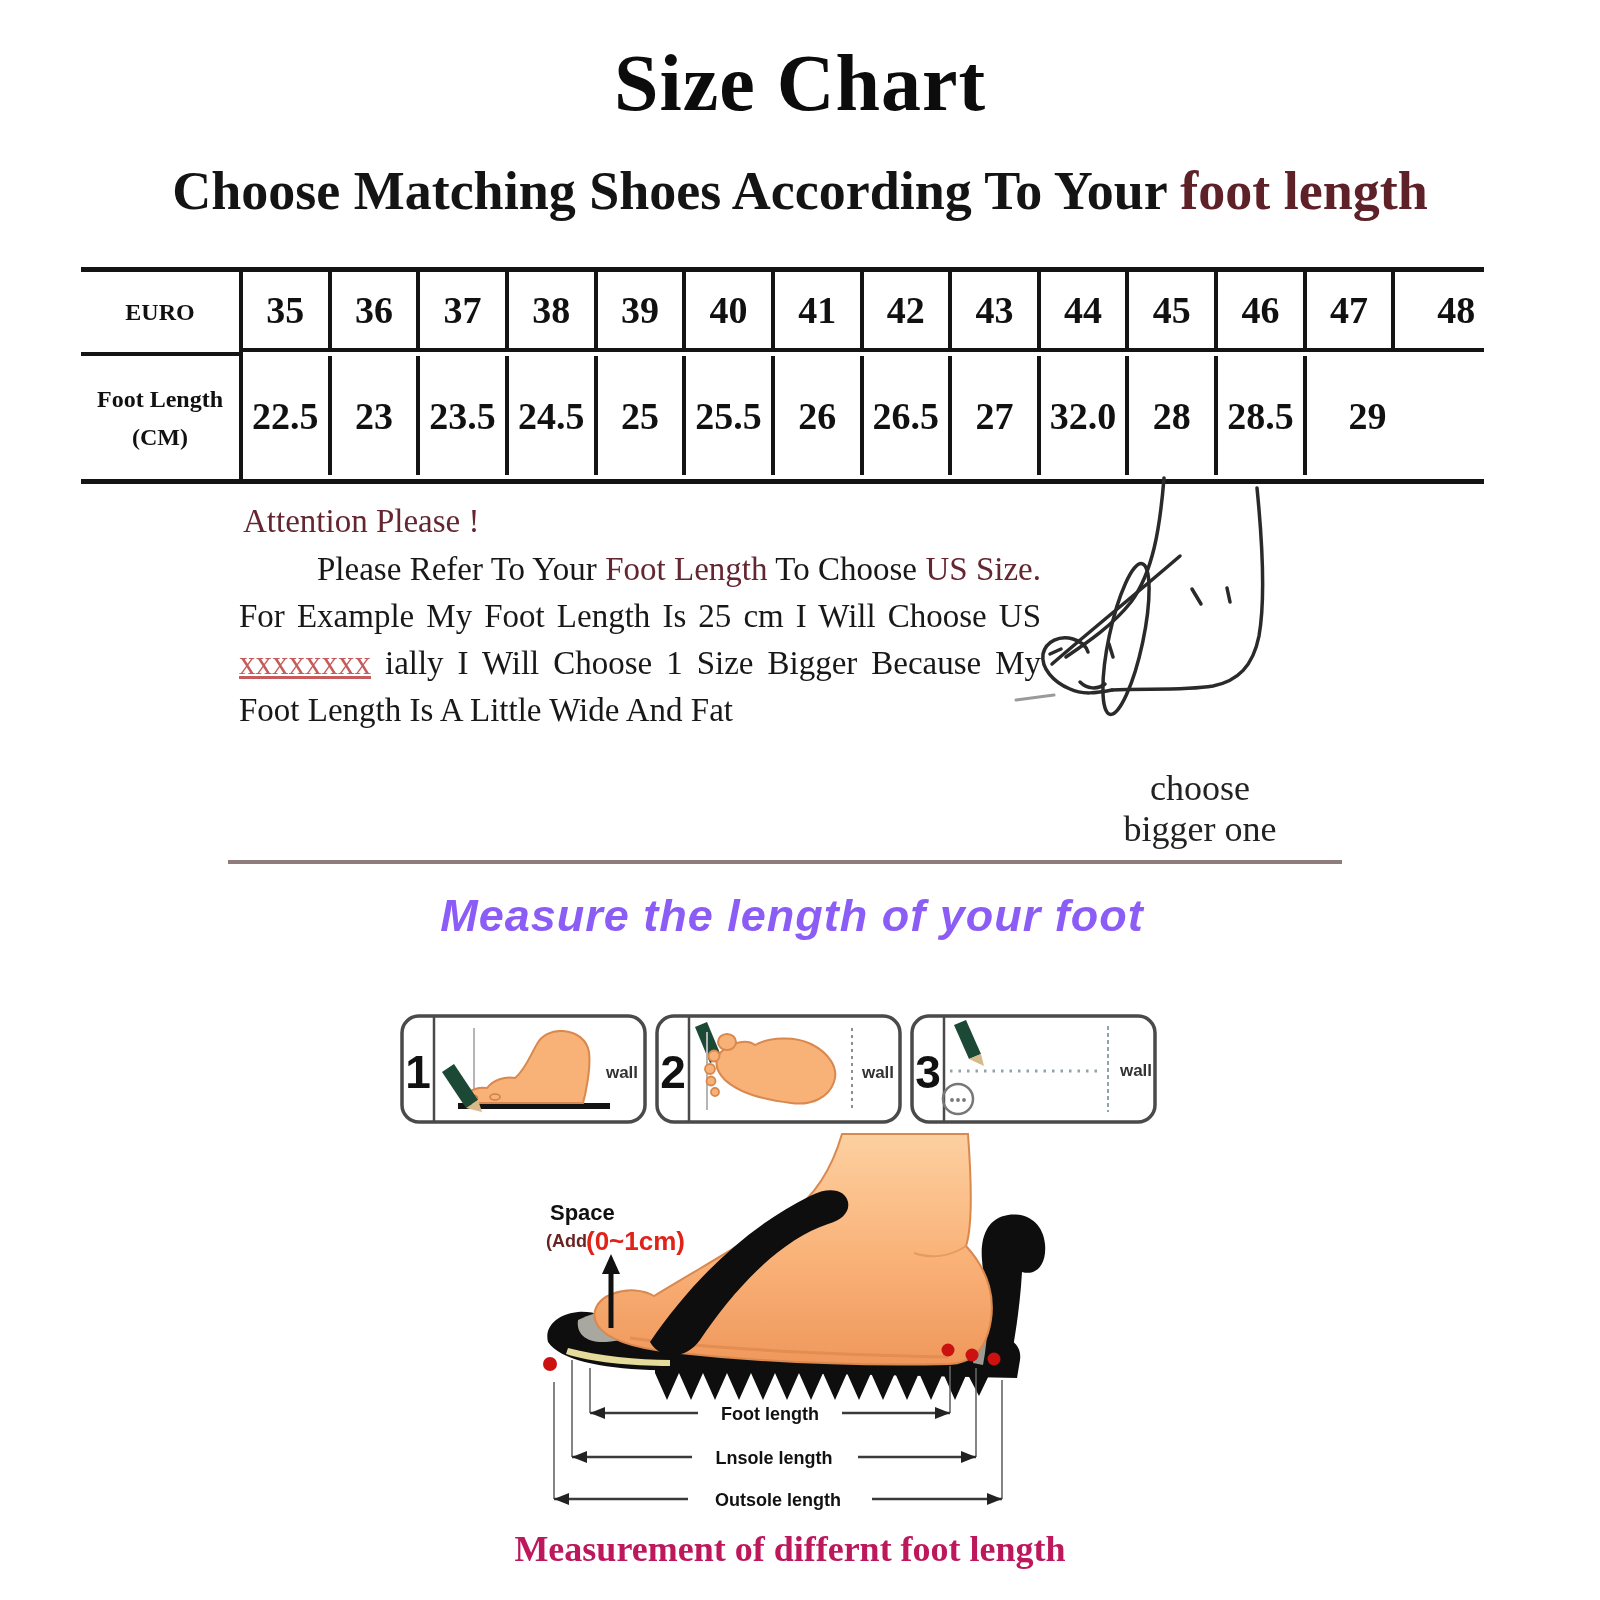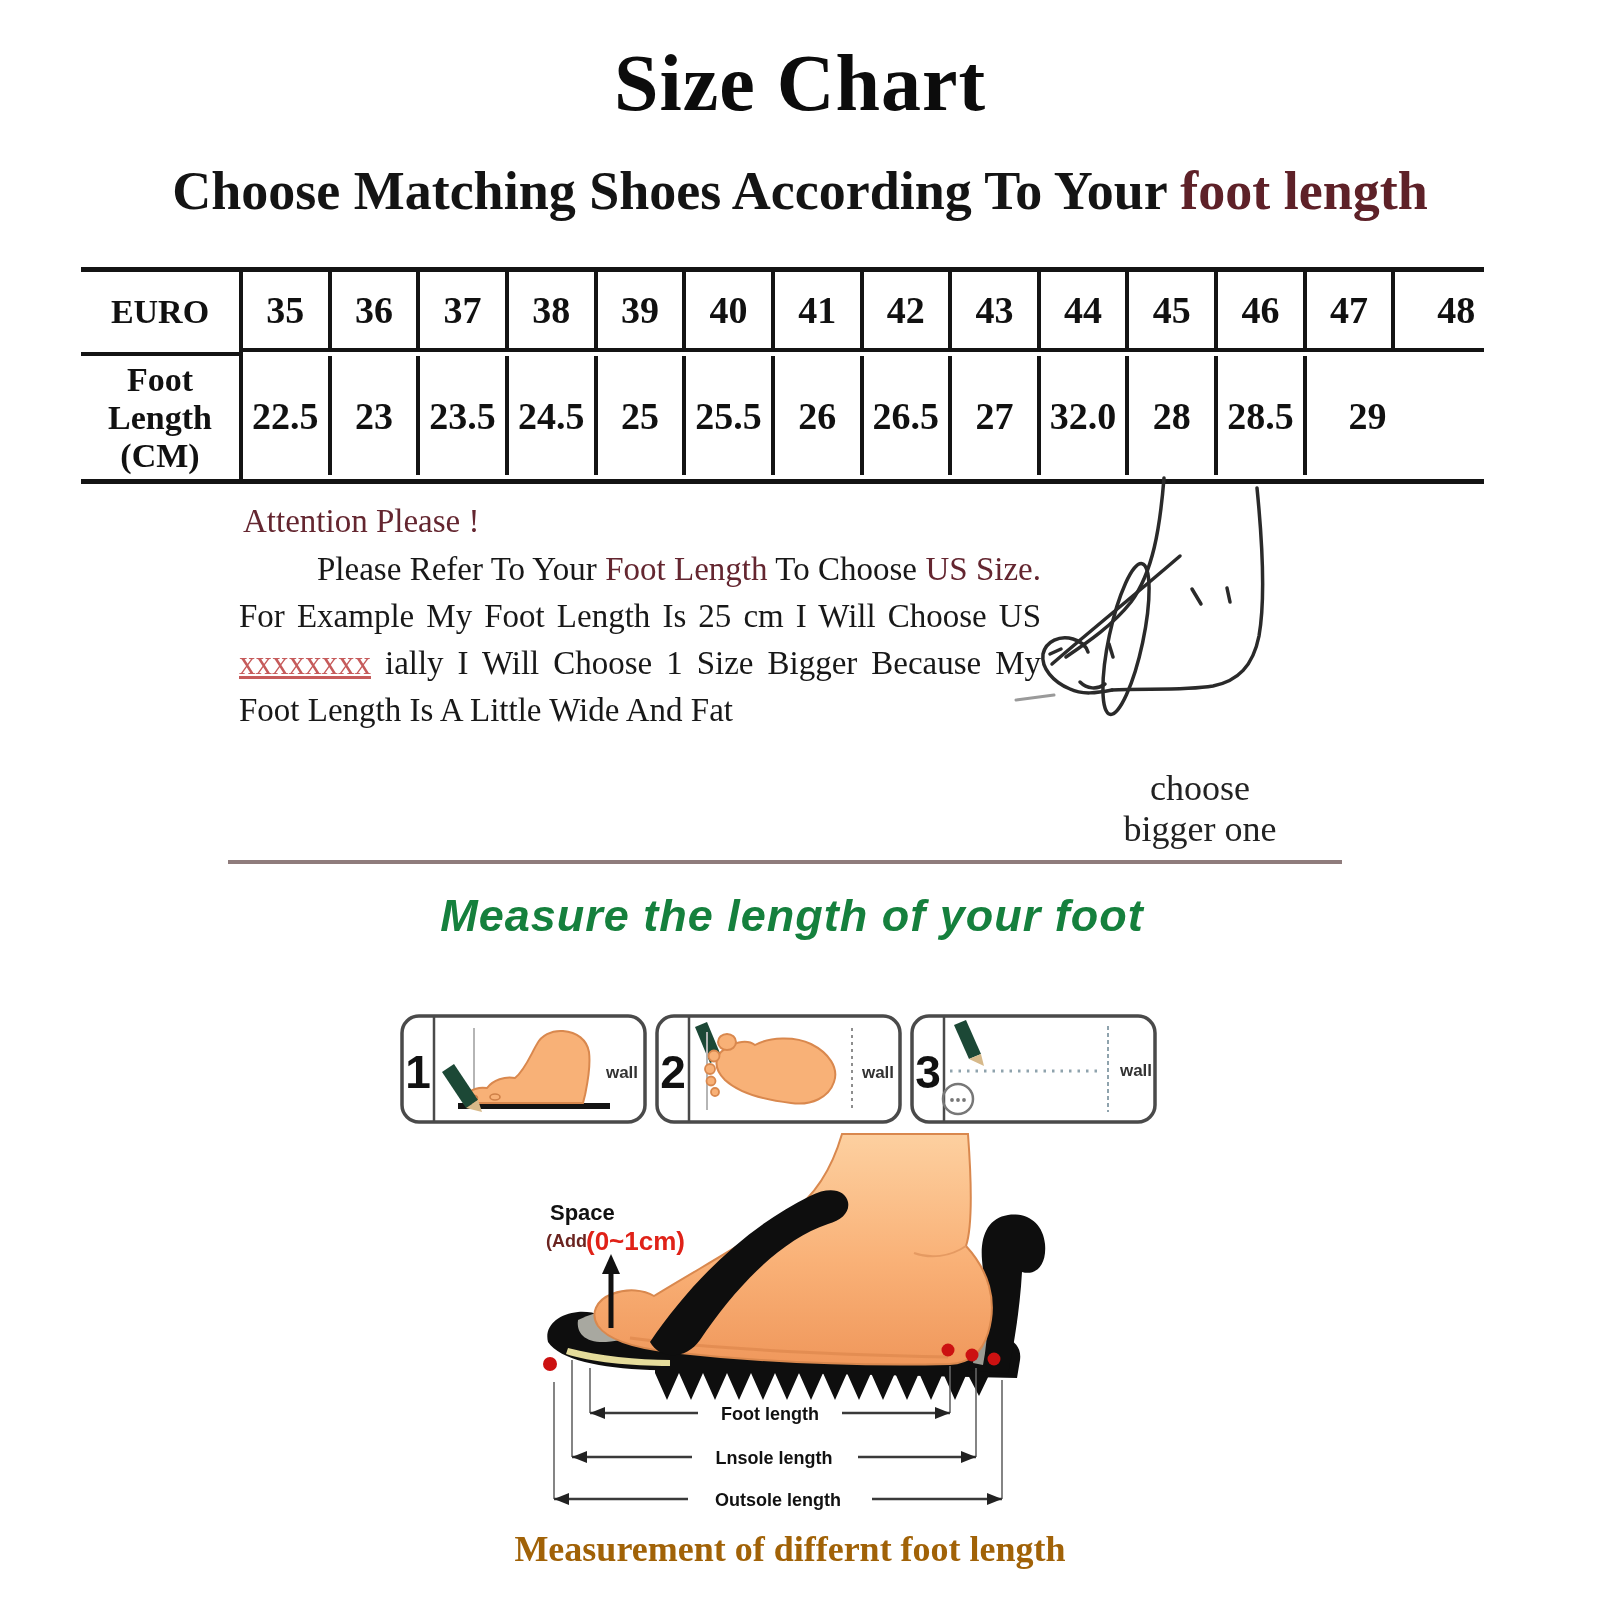--- a/index.html
+++ b/index.html
@@ -16,49 +16,49 @@
 
   
   .size-table{position:absolute;left:81px;top:267px;width:1403px;
               border-top:5px solid #141414;border-bottom:5px solid #141414;
               display:grid;grid-template-columns:162px repeat(14,1fr);}
   .size-table .cell{display:flex;align-items:center;justify-content:center;
                     font-weight:bold;font-size:38px;border-right:4px solid #141414;}
   .size-table .r1{height:76px;border-bottom:4px solid #141414;}
   .size-table .r2{height:119px;}
   .size-table .cell.last{border-right:none;padding-left:33px;}
-  .size-table .rowhead{font-size:34px;line-height:38px;text-align:center;padding:2px 6px;}
+  .size-table .rowhead{font-size:24px;line-height:38px;text-align:center;padding:2px 6px;}
 
   
   .attn-head{position:absolute;left:243px;top:503px;font-size:33px;color:#642630;}
   .attn-body{position:absolute;left:239px;top:546px;width:802px;
              font-size:33px;line-height:47px;text-align:justify;color:#181818;}
   .attn-body .ind{display:inline-block;width:78px;}
   .attn-body .maroon{color:#642630;}
   .attn-body .redx{color:#c65b5b;text-decoration:underline;}
 
   
   .choose-note{position:absolute;left:1090px;top:768px;width:220px;text-align:center;
                font-size:36px;line-height:41px;color:#222;}
   .divider{position:absolute;left:228px;top:860px;width:1114px;height:4px;background:#8f7c7c;}
 
   
   .measure-head{position:absolute;top:890px;left:0;width:1584px;text-align:center;
-                font-size:45px;font-weight:bold;font-style:italic;color:#15803d;
+                font-size:45px;font-weight:bold;font-style:italic;color:#8b5cf6;
                 font-family:"Liberation Sans", sans-serif;letter-spacing:1px;}
 
   
   .panel{position:absolute;top:1014px;}
   
   .bigdiag{position:absolute;left:520px;top:1128px;}
   
   .sketch{position:absolute;left:1014px;top:476px;}
 
   .caption{position:absolute;top:1528px;left:0;width:1580px;text-align:center;
-           font-size:36px;font-weight:bold;color:#a16207;}
+           font-size:36px;font-weight:bold;color:#be185d;}
 
   svg text{font-family:"Liberation Sans", sans-serif;}
 </style>
 </head>
 <body>
 
 <div id="canvas">
 
   <div class="title serif">Size Chart</div>
 

